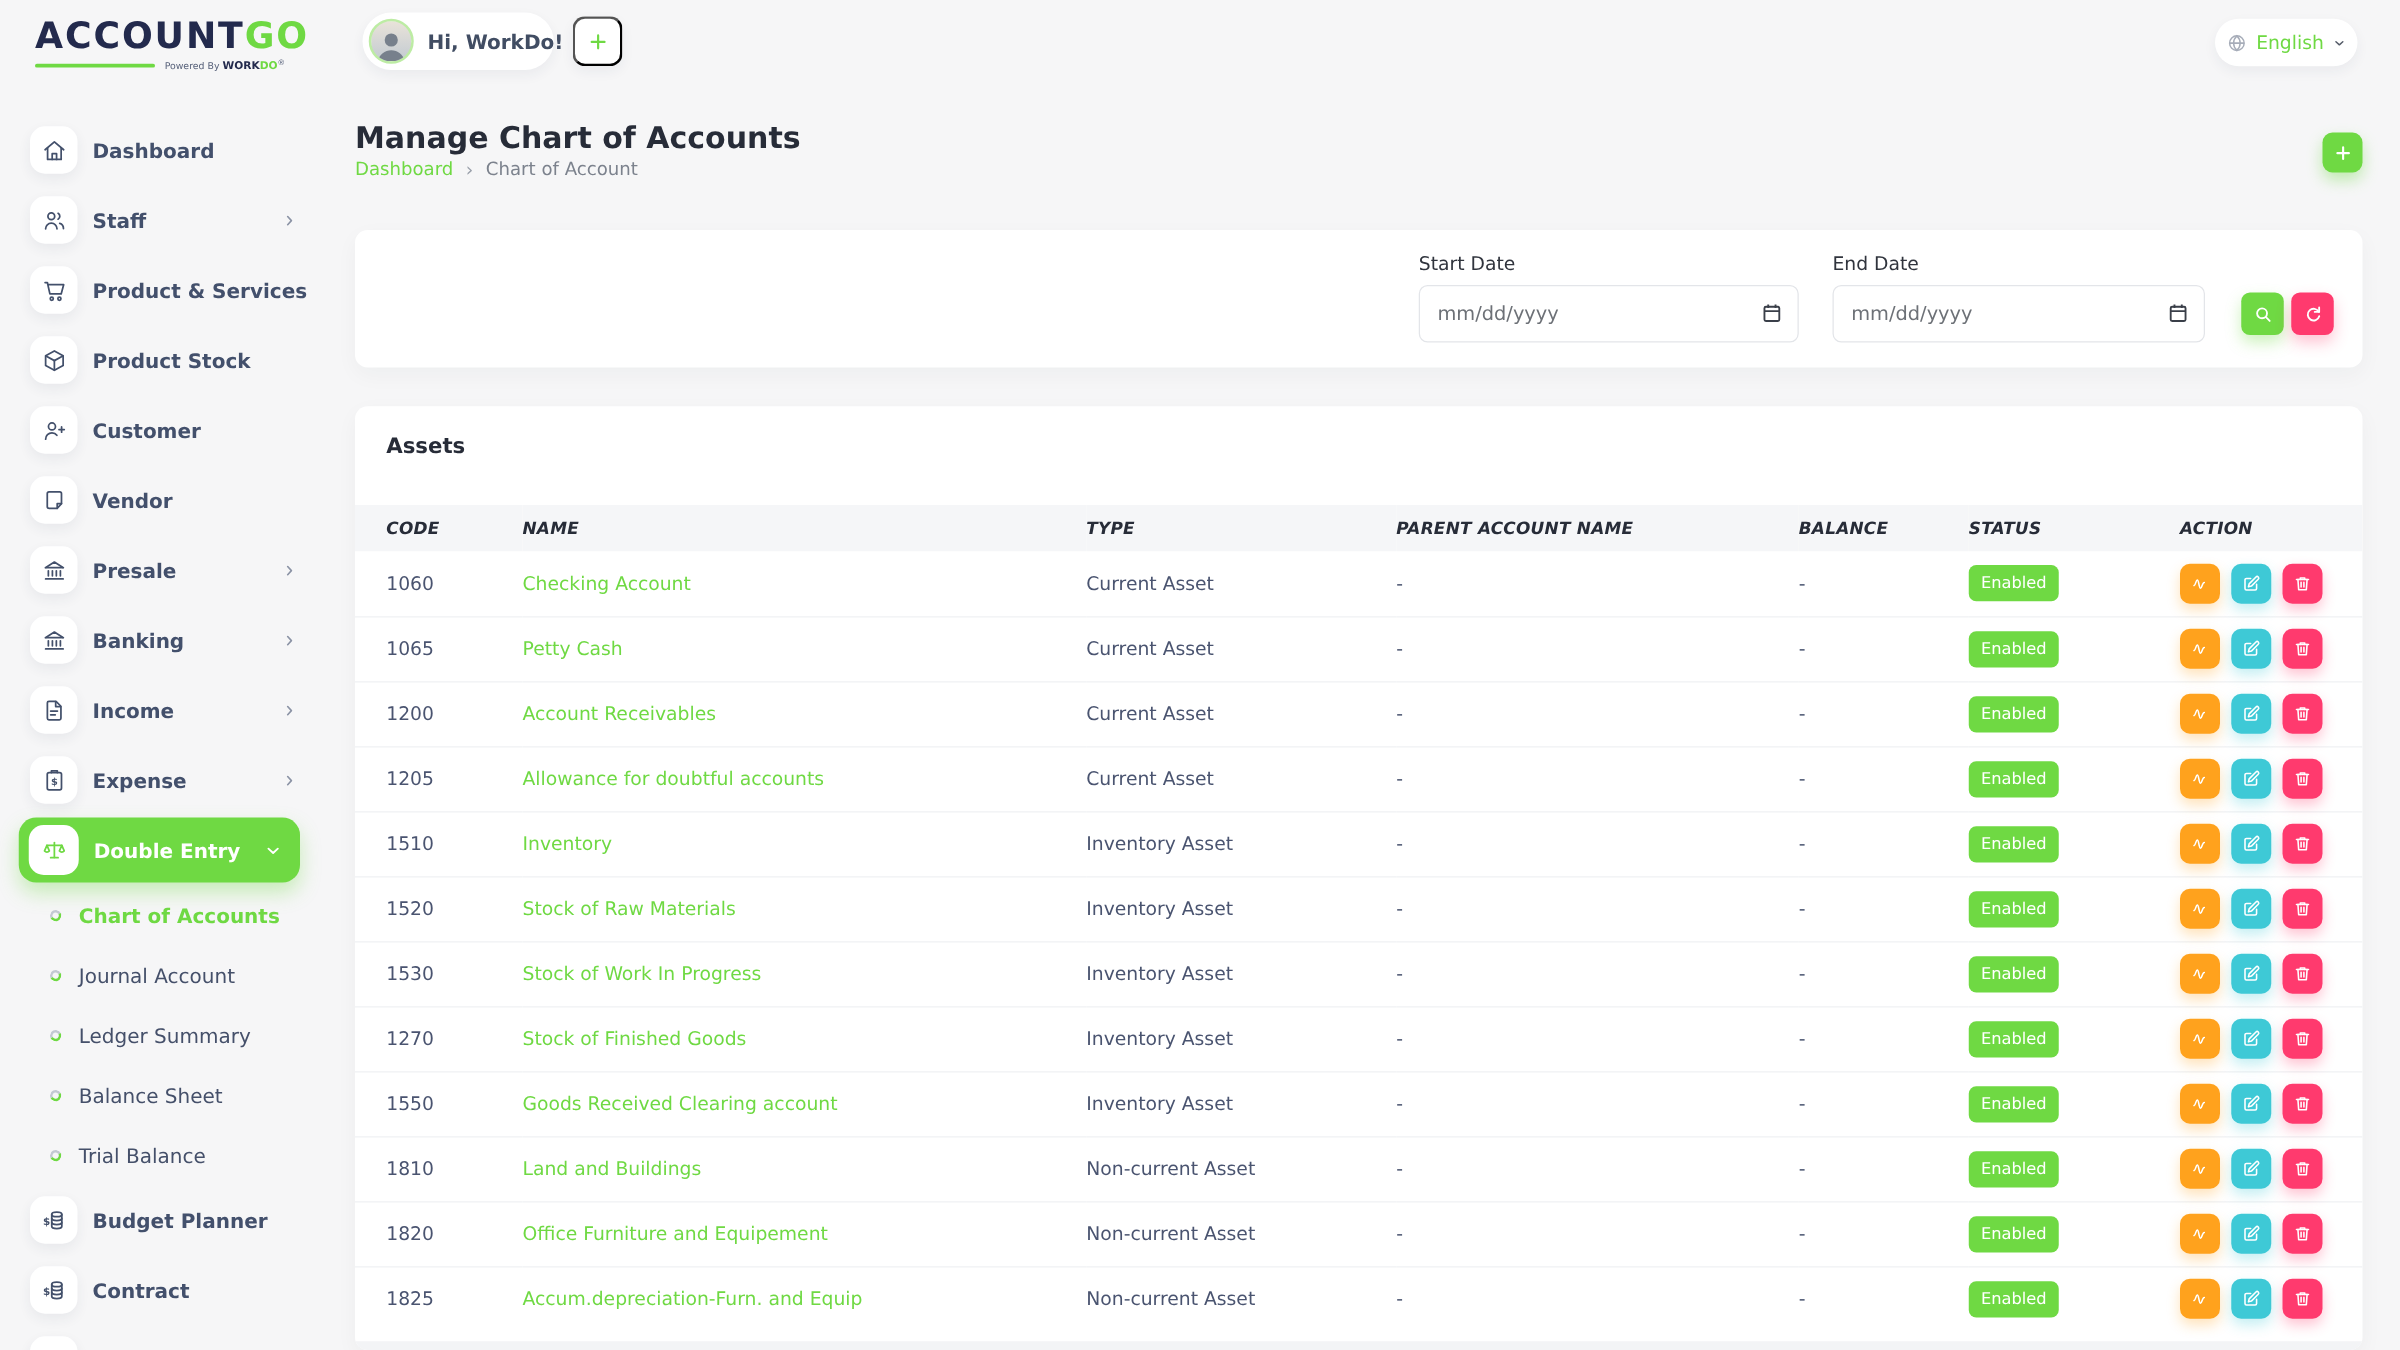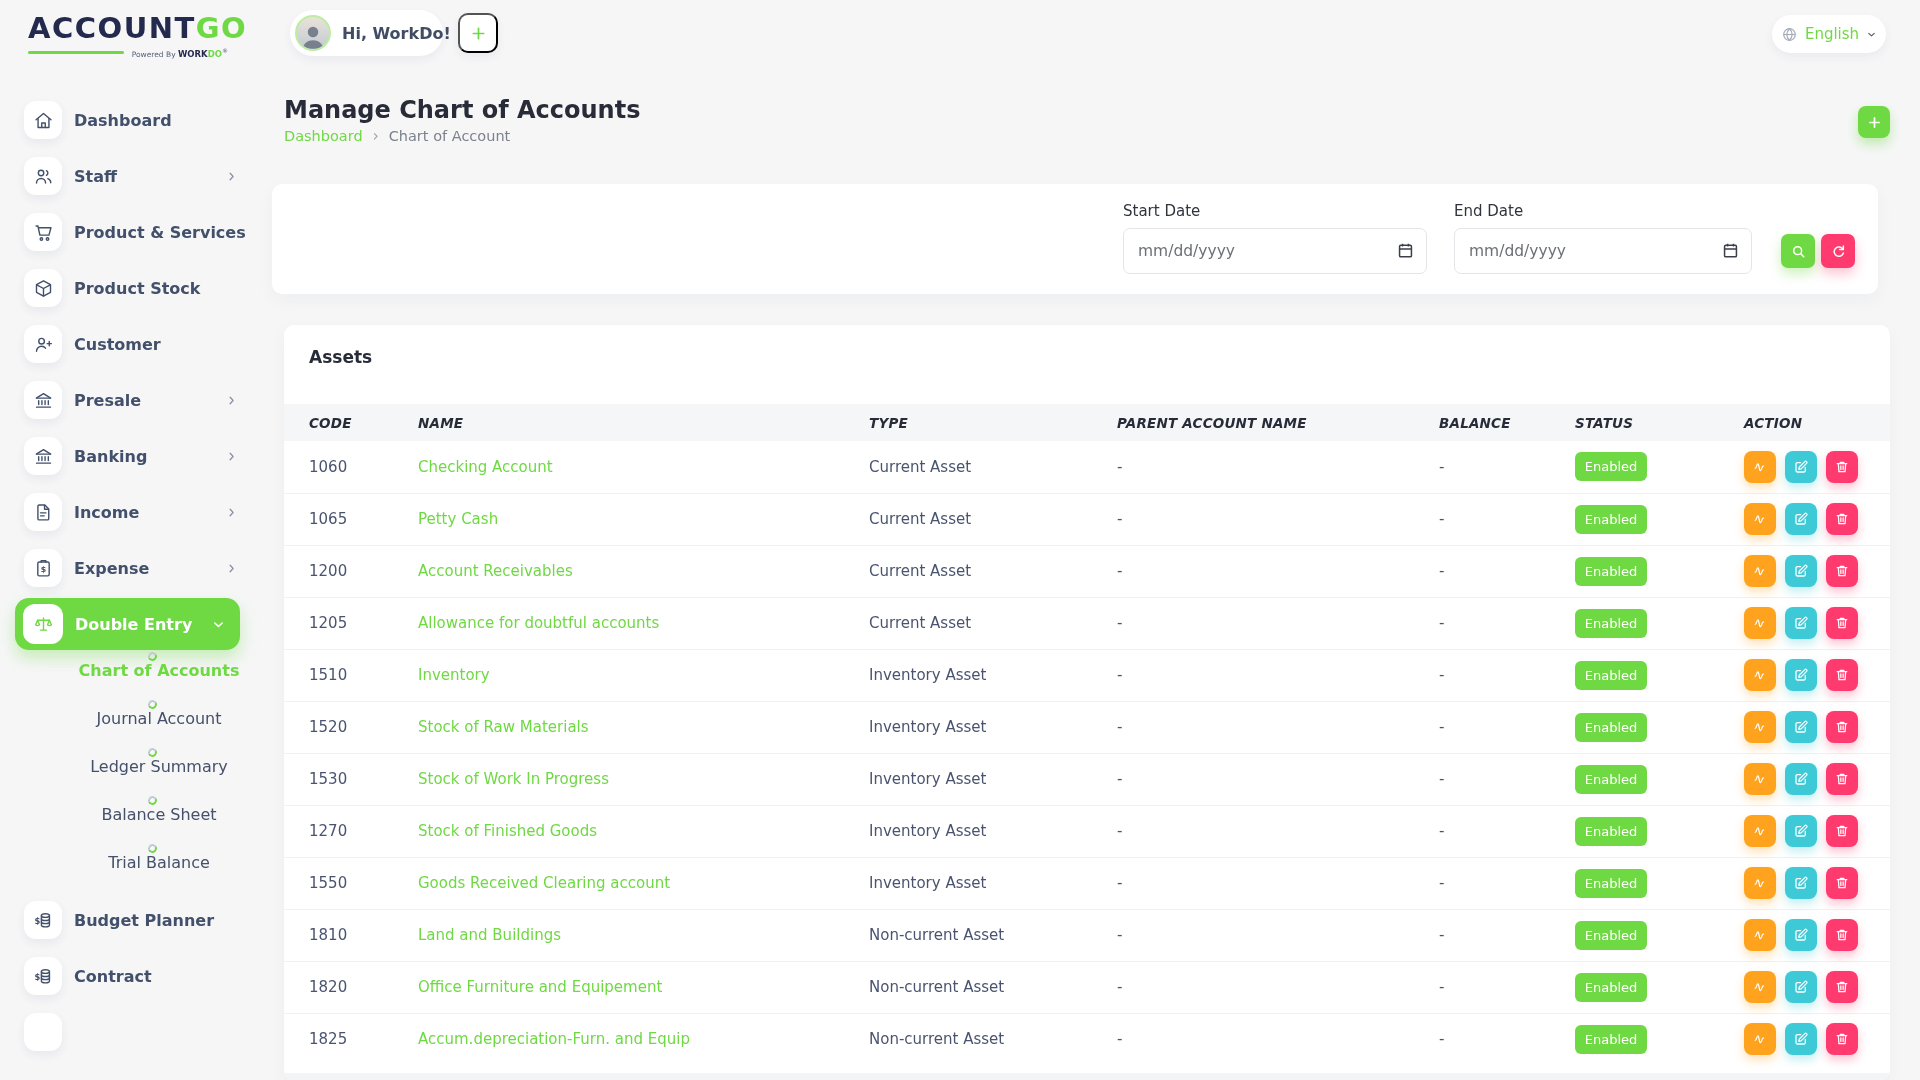--- a/index.html
+++ b/index.html
@@ -23,21 +23,21 @@
   .logo-tag b .do{color:var(--primary);}
   .nav{position:absolute;top:92px;left:0;right:0;}
   .nav-item{height:56px;display:flex;align-items:center;padding-left:24px;padding-right:26px;cursor:pointer;}
   .icon-box{width:38px;height:38px;border-radius:12px;background:#fff;box-shadow:0 4px 10px rgba(40,50,80,.07);display:flex;align-items:center;justify-content:center;flex:none;}
   .nav-label{margin-left:12px;font-size:16px;font-weight:600;color:var(--navtext);white-space:nowrap;}
   .nav-chev{margin-left:auto;display:flex;color:#8b93a5;}
   .nav-item.active-pill{height:52px;margin:2px 24px 2px 15px;padding-left:8px;padding-right:14px;background:var(--primary);border-radius:14px;box-shadow:0 8px 16px rgba(111,217,67,.35);}
   .nav-item.active-pill .icon-box{width:40px;height:40px;box-shadow:none;}
   .nav-item.active-pill .nav-label{color:#fff;font-weight:700;}
   .nav-item.active-pill .nav-chev{color:#fff;}
-  .nav-sub{height:48px;display:flex;align-items:center;padding-left:40px;cursor:pointer;flex-direction:column;}
+  .nav-sub{height:48px;display:flex;align-items:center;padding-left:40px;cursor:pointer;}
   .bullet{width:9px;height:9px;border-radius:50%;border:2px solid #c3c9d3;border-bottom-color:var(--primary);border-right-color:var(--primary);transform:rotate(20deg);flex:none;}
   .nav-sub .sub-label{margin-left:14px;font-size:16px;font-weight:500;color:#45506a;}
   .nav-sub.active .sub-label{color:var(--primary);font-weight:700;}
 
   
   .user-pill{position:absolute;left:290px;top:10px;height:46px;width:153px;background:#fff;border-radius:23px;box-shadow:0 4px 10px rgba(40,50,80,.06);display:flex;align-items:center;padding:0 12px 0 5px;cursor:pointer;}
   .avatar{width:36px;height:36px;border-radius:50%;border:2px solid #bdeca4;background:linear-gradient(180deg,#e9e3d9 0%,#c2cad2 100%);overflow:hidden;display:flex;align-items:flex-end;justify-content:center;flex:none;}
   .greeting{margin-left:11px;font-size:16px;font-weight:600;color:#414d63;white-space:nowrap;}
   .user-pill .chev{margin-left:8px;color:#6f7787;display:flex;}
   .add-mini{position:absolute;left:458px;top:13px;width:40px;height:40px;background:#fff;border-radius:10px;box-shadow:0 4px 10px rgba(40,50,80,.06);display:flex;align-items:center;justify-content:center;cursor:pointer;color:var(--primary);}
@@ -49,21 +49,21 @@
   
   .page-title{position:absolute;left:284px;top:96px;font-size:24px;font-weight:700;color:#272c38;}
   .breadcrumb{position:absolute;left:284px;top:127px;font-size:14.5px;display:flex;align-items:center;gap:10px;}
   .breadcrumb .home{color:var(--primary);text-decoration:none;cursor:pointer;}
   .breadcrumb .sep{color:#9aa0ab;font-size:15px;}
   .breadcrumb .cur{color:var(--muted);}
   .page-add{position:absolute;left:1858px;top:106px;width:32px;height:32px;border:none;border-radius:8px;background:var(--primary);box-shadow:0 6px 12px rgba(111,217,67,.4);display:flex;align-items:center;justify-content:center;cursor:pointer;color:#fff;}
 
   
   .card{position:absolute;background:#fff;border-radius:10px;box-shadow:0 6px 18px rgba(32,40,60,.04);}
-  .filter-card{left:272px;top:184px;width:1606px;height:110px;}
+  .filter-card{left:284px;top:184px;width:1606px;height:110px;}
   .f-label{position:absolute;top:18px;font-size:15px;color:#30343d;}
   .f-label.start{left:851px;} .f-label.end{left:1182px;}
   .date-wrap{position:absolute;top:44px;height:46px;}
   .date-wrap.start{left:851px;width:304px;} .date-wrap.end{left:1182px;width:298px;}
   .date-input{width:100%;height:100%;border:1px solid #e3e5e9;border-radius:7px;padding:0 40px 0 14px;font-size:15.5px;color:#000000;font-family:inherit;background:#fff;outline:none;}
   .date-input::placeholder{color:#6d7177;}
   .cal-ic{position:absolute;right:12px;top:13px;color:#3a3f49;pointer-events:none;display:flex;}
   .btn-sq{position:absolute;top:50px;width:34px;height:34px;border:none;border-radius:7px;display:flex;align-items:center;justify-content:center;cursor:pointer;color:#fff;}
   .btn-search{left:1509px;background:var(--primary);box-shadow:0 6px 12px rgba(111,217,67,.35);}
   .btn-reset{left:1549px;background:var(--danger);box-shadow:0 6px 12px rgba(255,58,110,.3);}
@@ -151,20 +151,29 @@
         <div class="nav-item">
           <span class="icon-box" style="color: rgb(67, 80, 107);">
             <svg width="21" height="21" viewBox="0 0 24 24" fill="none" stroke="currentColor" stroke-width="1.6" stroke-linecap="round" stroke-linejoin="round">
               <circle cx="9.8" cy="8.2" r="3.2"></circle>
               <path d="M4 19.8c0-3.2 2.6-5.8 5.8-5.8 1.8 0 3.5.8 4.5 2.2"></path>
               <path d="M18.6 8.6v4.8"></path>
               <path d="M16.2 11h4.8"></path>
             </svg>
           </span>
           <span class="nav-label">Customer</span>
+        </div>
+        <div class="nav-item">
+          <span class="icon-box" style="color: rgb(67, 80, 107);">
+            <svg width="21" height="21" viewBox="0 0 24 24" fill="none" stroke="currentColor" stroke-width="1.6" stroke-linecap="round" stroke-linejoin="round">
+              <path d="M5.5 5.6c0-.9.7-1.6 1.6-1.6h9.8c.9 0 1.6.7 1.6 1.6v9.1L14.7 19H7.1c-.9 0-1.6-.7-1.6-1.6V5.6z"></path>
+              <path d="M14.6 19v-4.3h3.9"></path>
+            </svg>
+          </span>
+          <span class="nav-label">Vendor</span>
         </div>
         <div class="nav-item">
           <span class="icon-box" style="color: rgb(67, 80, 107);">
             <svg width="21" height="21" viewBox="0 0 24 24" fill="none" stroke="currentColor" stroke-width="1.6" stroke-linecap="round" stroke-linejoin="round">
               <path d="M3.8 9.3 12 4.2l8.2 5.1"></path>
               <path d="M4.6 9.3h14.8"></path>
               <path d="M6.5 12.2v4.5M10.2 12.2v4.5M13.8 12.2v4.5M17.5 12.2v4.5"></path>
               <path d="M4 19.6h16"></path>
             </svg>
           </span>

